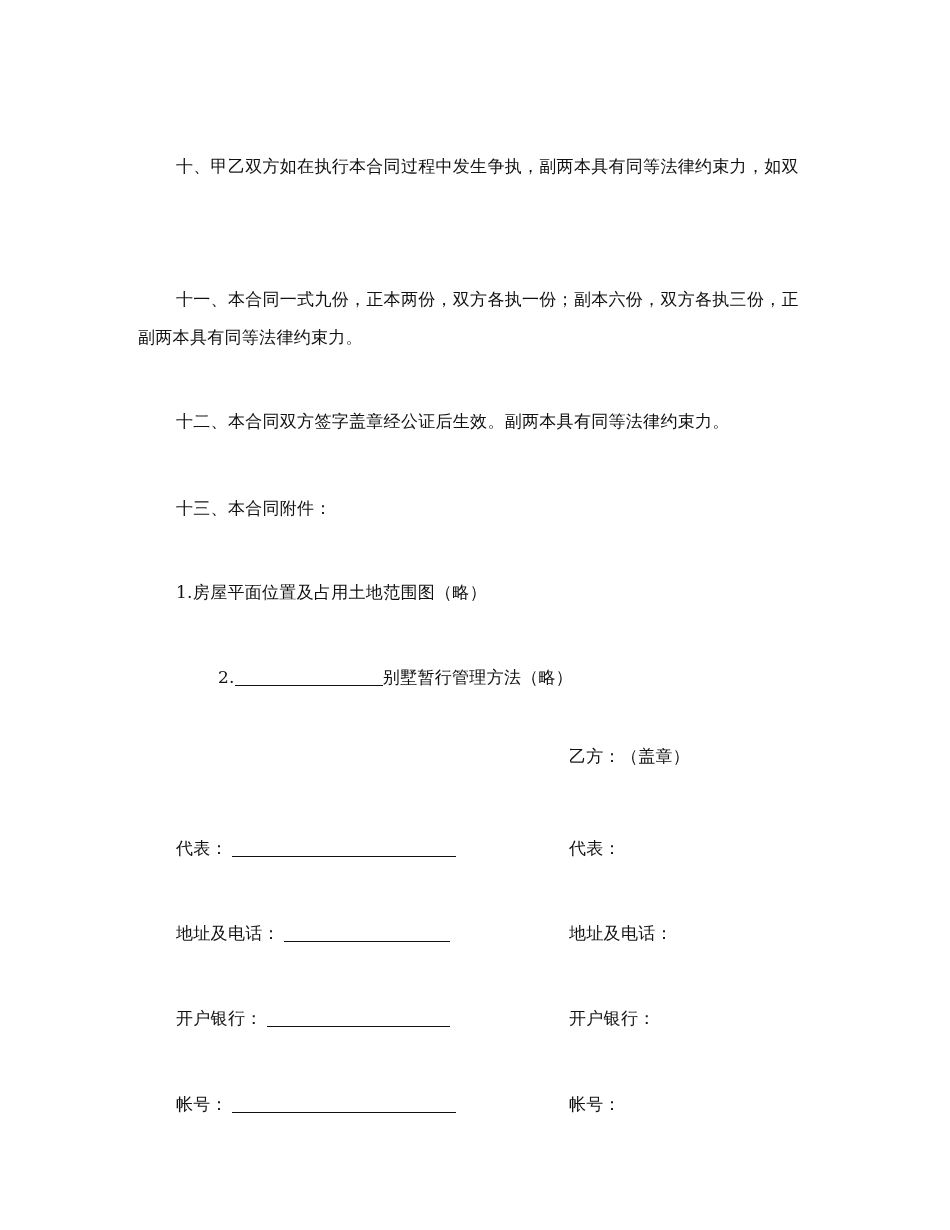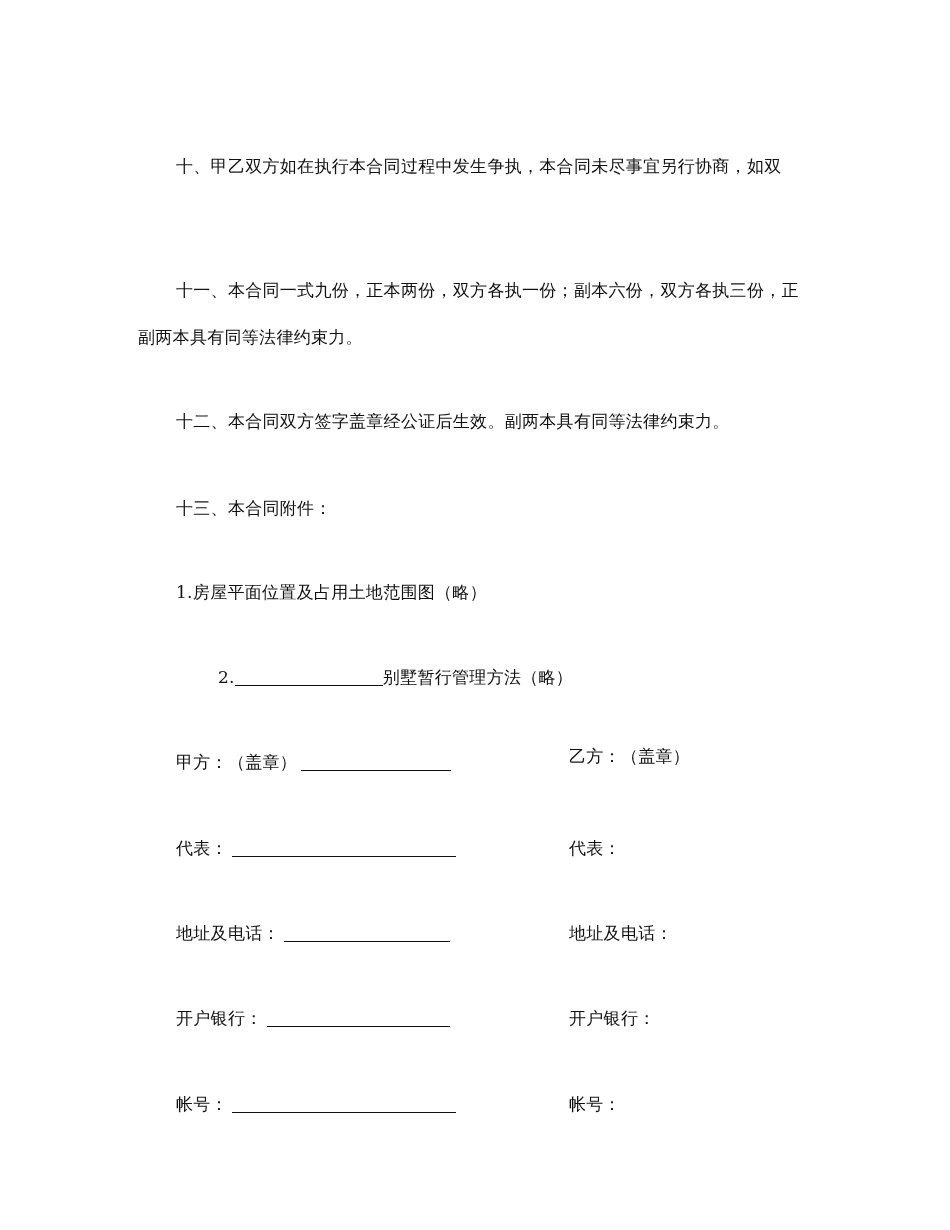--- a/index.html
+++ b/index.html
@@ -34,40 +34,37 @@
       height: 18px;
       vertical-align: bottom;
       margin-bottom: 2px;
     }
   </style>
 </head>
 <body>
 
 <div class="page">
 
-  <div class="line" style="left:176px; top:155px;">十、甲乙双方如在执行本合同过程中发生争执，本合同未尽事宜另行协商，如双</div>
+  <div class="line" style="left:176px; top:155px;">十、甲乙双方如在执行本合同过程中发生争执，副两本具有同等法律约束力，如双</div>
 
-  <div class="line" style="left:176px; top:279px;">十一、本合同一式九份，正本两份，双方各执一份；副本六份，双方各执三份，正</div>
+  <div class="line" style="left:176px; top:288px;">十一、本合同一式九份，正本两份，双方各执一份；副本六份，双方各执三份，正</div>
   <div class="line" style="left:138px; top:326px;">副两本具有同等法律约束力。</div>
 
   <div class="line" style="left:176px; top:410px;">十二、本合同双方签字盖章经公证后生效。副两本具有同等法律约束力。</div>
 
   <div class="line" style="left:176px; top:497px;text-align:right;">十三、本合同附件：</div>
 
   <div class="line" style="left:176px; top:581px;">
     <span>1.</span><span>房屋平面位置及占用土地范围图（略）</span>
   </div>
 
   <div class="line" style="left:176px; top:666px;margin-left:42px;">
     <span>2.</span><span class="blank" style="width:148px;"></span><span>别墅暂行管理方法（略）</span>
   </div>
 
-  <div class="line" style="left:176px; top:751px;">
-    <span>甲方：（盖章）</span><span class="blank" style="width:150px; margin-left:4px;"></span>
-  </div>
   <div class="line" style="left:176px; top:837px;">
     <span>代表：</span><span class="blank" style="width:224px; margin-left:4px;"></span>
   </div>
   <div class="line" style="left:176px; top:922px;">
     <span>地址及电话：</span><span class="blank" style="width:166px; margin-left:4px;"></span>
   </div>
   <div class="line" style="left:176px; top:1007px;">
     <span>开户银行：</span><span class="blank" style="width:183px; margin-left:4px;"></span>
   </div>
   <div class="line" style="left:176px; top:1093px;">

